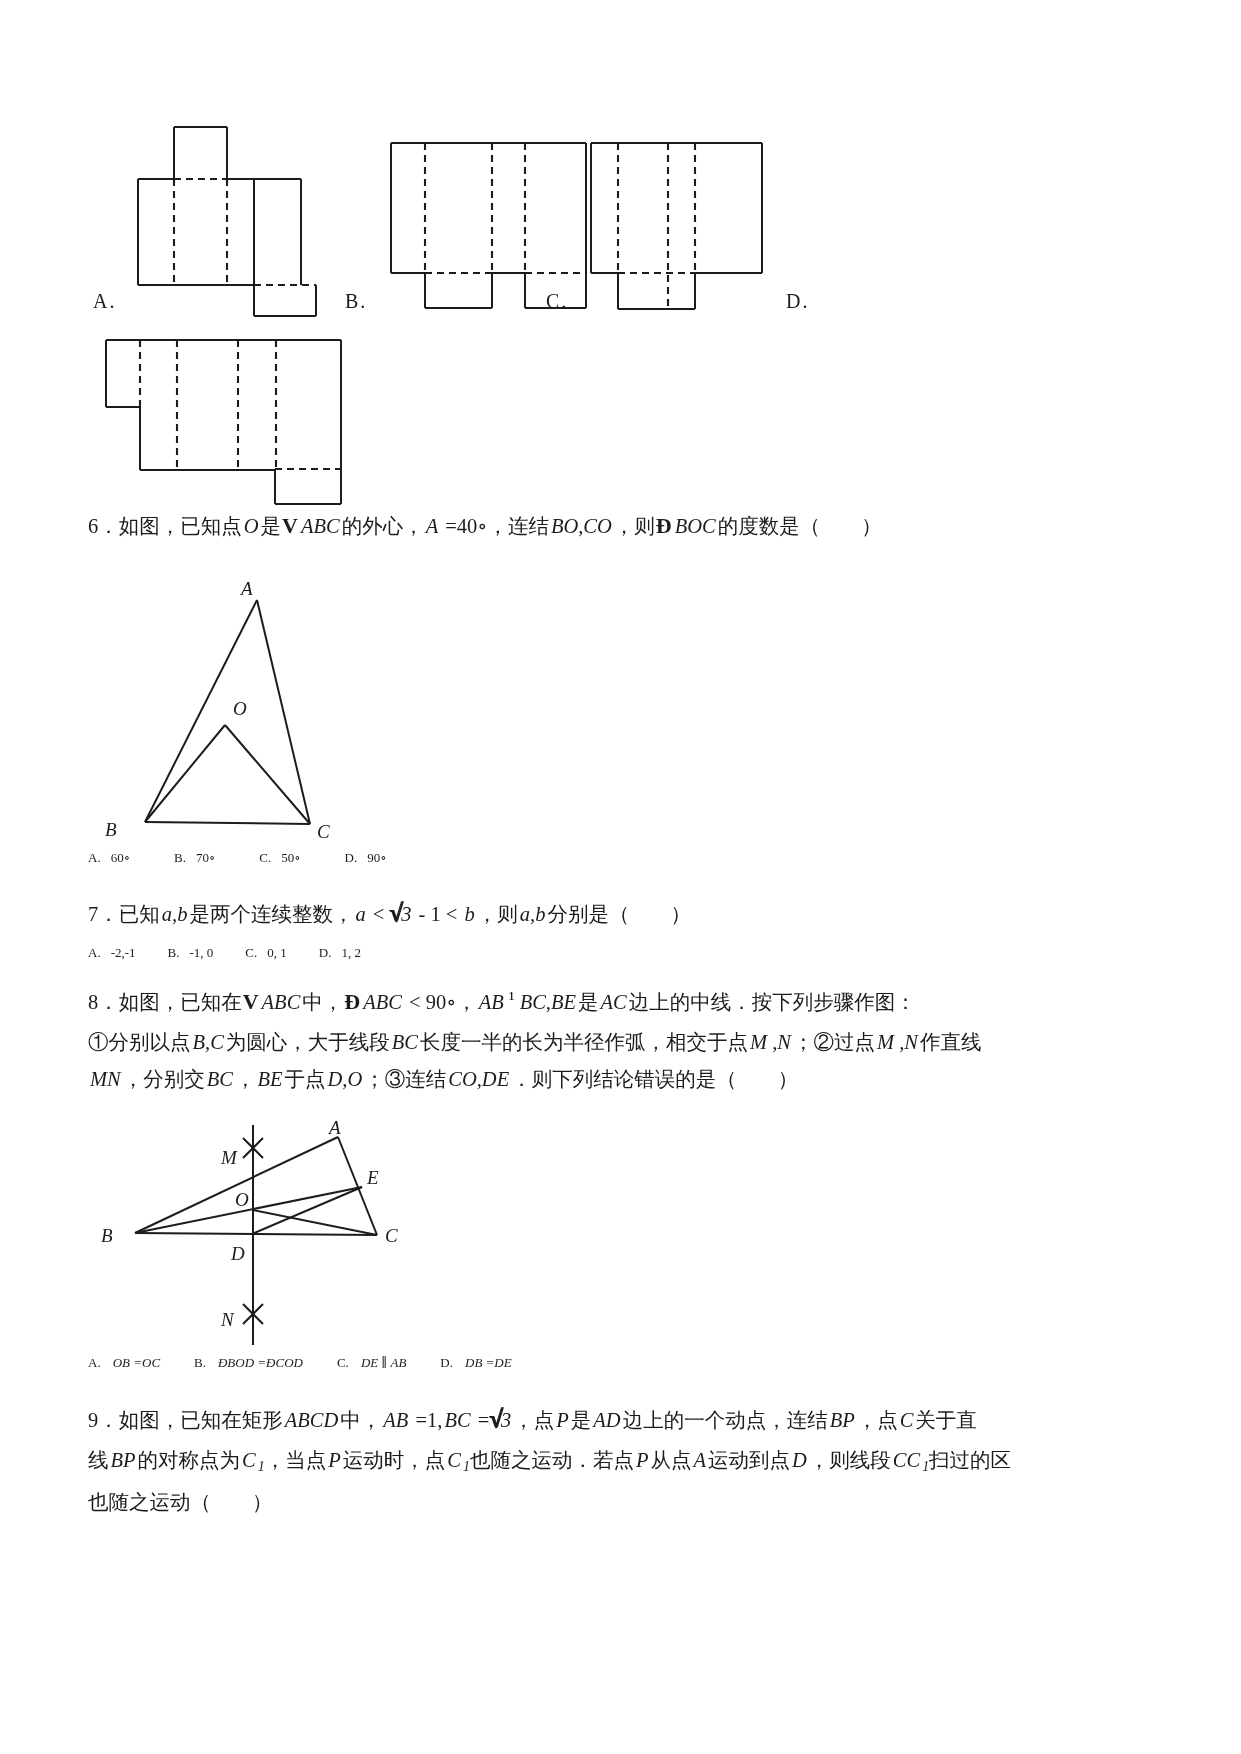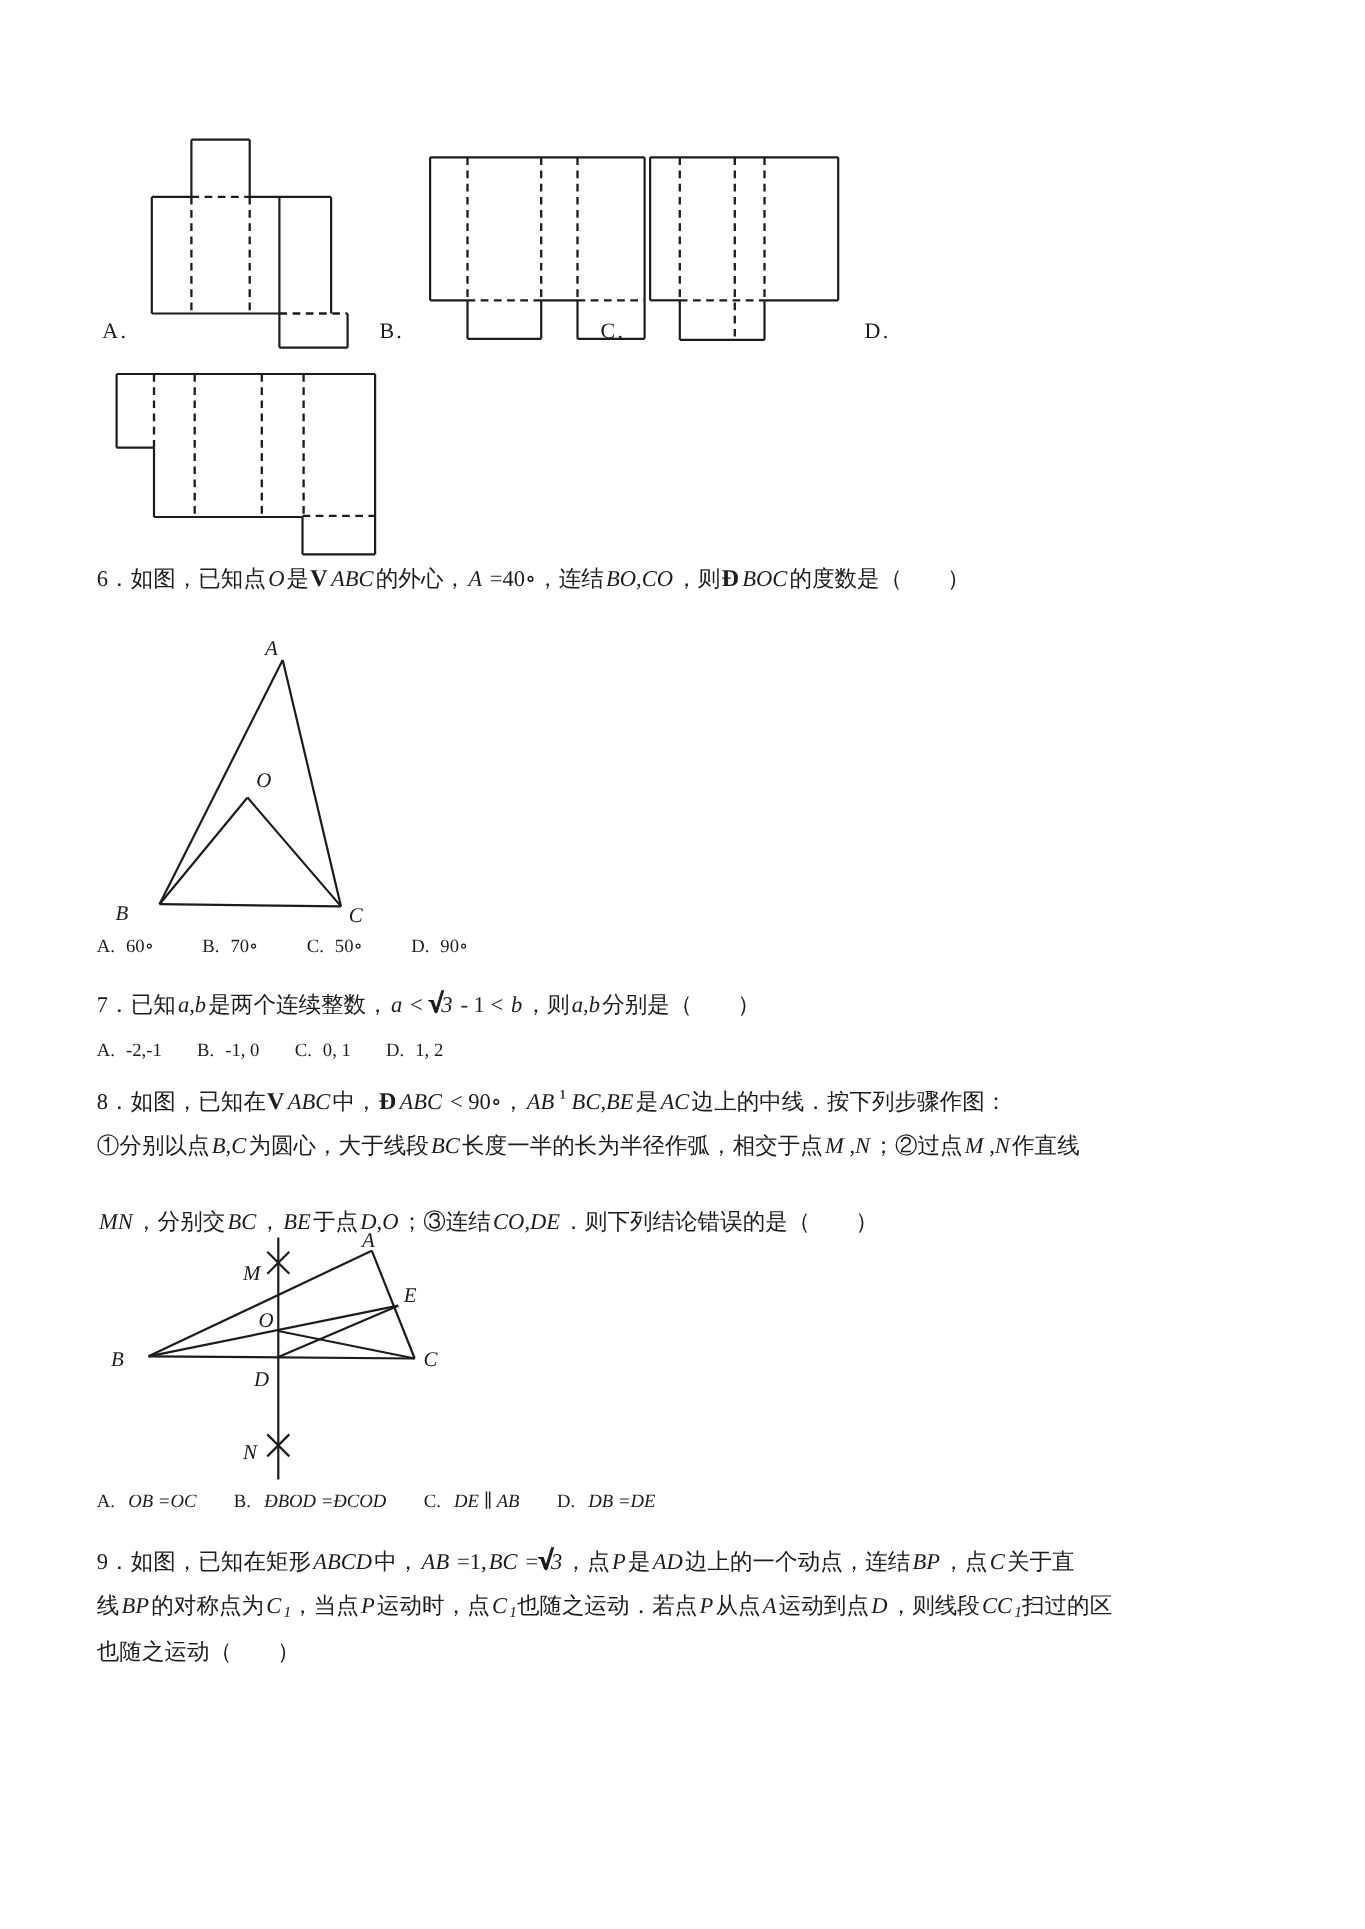--- a/index.html
+++ b/index.html
@@ -18,39 +18,39 @@
   .seg-sym{font-style:normal;font-weight:bold;font-size:1.07em;padding:0 1px;}
   .seg-sup{vertical-align:4px;font-size:0.95em;padding:0 3px;}
   .seg-sub{font-size:0.68em;vertical-align:-4px;font-style:italic;}
   .seg-root{
     font-weight:bold;font-size:1.22em;font-style:normal;
     text-shadow:0.9px 0 currentColor,-0.9px 0 currentColor,0 0.9px currentColor;
     margin-right:-4px;
   }
   .optrow{
     position:absolute;left:88px;display:flex;align-items:flex-end;
-    font-size:17px;
+    font-size:13px;
   }
   .optitem{white-space:nowrap;}
   .optlabel{font-style:normal;margin-right:10px;}
   .netlabel{
     position:absolute;font-size:20px;letter-spacing:2px;font-style:normal;
   }
   svg.fig{position:absolute;overflow:visible;}
   svg text{font-family:"Liberation Serif","DejaVu Serif",serif;font-style:italic;font-size:19px;fill:#1c1c1c;}
 </style>
 </head>
 <body>
 
 <div id="page">
     <div class="textline" style="top: 512px;"><span class="seg-cn">6．如图，已知点</span><span class="seg-m">O</span><span class="seg-cn">是</span><span class="seg-sym">V</span><span class="seg-m">ABC</span><span class="seg-cn">的外心，</span><span class="seg-m">A</span><span class="seg-r"> =40∘</span><span class="seg-cn">，连结</span><span class="seg-m">BO,CO</span><span class="seg-cn">，则</span><span class="seg-sym">Ð</span><span class="seg-m">BOC</span><span class="seg-cn">的度数是（　　）</span></div>
     <div class="textline" style="top: 899px;"><span class="seg-cn">7．已知</span><span class="seg-m">a,b</span><span class="seg-cn">是两个连续整数，</span><span class="seg-m">a</span><span class="seg-r"> &lt; </span><span class="seg-root">√</span><span class="seg-m">3</span><span class="seg-r"> - 1 &lt; </span><span class="seg-m">b</span><span class="seg-cn">，则</span><span class="seg-m">a,b</span><span class="seg-cn">分别是（　　）</span></div>
     <div class="textline" style="top: 985px;"><span class="seg-cn">8．如图，已知在</span><span class="seg-sym">V</span><span class="seg-m">ABC</span><span class="seg-cn">中，</span><span class="seg-sym">Ð</span><span class="seg-m">ABC</span><span class="seg-r"> &lt; 90∘</span><span class="seg-cn">，</span><span class="seg-m">AB</span><span class="seg-sup">¹</span><span class="seg-m">BC,BE</span><span class="seg-cn">是</span><span class="seg-m">AC</span><span class="seg-cn">边上的中线．按下列步骤作图：</span></div>
     <div class="textline" style="top: 1029px;"><span class="seg-cn">①分别以点</span><span class="seg-m">B,C</span><span class="seg-cn">为圆心，大于线段</span><span class="seg-m">BC</span><span class="seg-cn">长度一半的长为半径作弧，相交于点</span><span class="seg-m">M ,N</span><span class="seg-cn">；②过点</span><span class="seg-m">M ,N</span><span class="seg-cn">作直线</span></div>
-    <div class="textline" style="top: 1098px;"><span class="seg-m">MN</span><span class="seg-cn">，分别交</span><span class="seg-m">BC</span><span class="seg-cn">，</span><span class="seg-m">BE</span><span class="seg-cn">于点</span><span class="seg-m">D,O</span><span class="seg-cn">；③连结</span><span class="seg-m">CO,DE</span><span class="seg-cn">．则下列结论错误的是（　　）</span></div>
+    <div class="textline" style="top: 1066px;"><span class="seg-m">MN</span><span class="seg-cn">，分别交</span><span class="seg-m">BC</span><span class="seg-cn">，</span><span class="seg-m">BE</span><span class="seg-cn">于点</span><span class="seg-m">D,O</span><span class="seg-cn">；③连结</span><span class="seg-m">CO,DE</span><span class="seg-cn">．则下列结论错误的是（　　）</span></div>
     <div class="textline" style="top: 1405px;"><span class="seg-cn">9．如图，已知在矩形</span><span class="seg-m">ABCD</span><span class="seg-cn">中，</span><span class="seg-m">AB</span><span class="seg-r"> =1,</span><span class="seg-m">BC</span><span class="seg-r"> =</span><span class="seg-root">√</span><span class="seg-m">3</span><span class="seg-cn">，点</span><span class="seg-m">P</span><span class="seg-cn">是</span><span class="seg-m">AD</span><span class="seg-cn">边上的一个动点，连结</span><span class="seg-m">BP</span><span class="seg-cn">，点</span><span class="seg-m">C</span><span class="seg-cn">关于直</span></div>
     <div class="textline" style="top: 1447px;"><span class="seg-cn">线</span><span class="seg-m">BP</span><span class="seg-cn">的对称点为</span><span class="seg-m">C</span><span class="seg-sub">1</span><span class="seg-cn">，当点</span><span class="seg-m">P</span><span class="seg-cn">运动时，点</span><span class="seg-m">C</span><span class="seg-sub">1</span><span class="seg-cn">也随之运动．若点</span><span class="seg-m">P</span><span class="seg-cn">从点</span><span class="seg-m">A</span><span class="seg-cn">运动到点</span><span class="seg-m">D</span><span class="seg-cn">，则线段</span><span class="seg-m">CC</span><span class="seg-sub">1</span><span class="seg-cn">扫过的区</span></div>
     <div class="textline" style="top: 1489px;"><span class="seg-cn">也随之运动（　　）</span></div>
     <div class="optrow" style="top: 850px; gap: 44px;">
       <div class="optitem"><span class="optlabel">A.</span><span class="seg-r">60∘</span></div>
       <div class="optitem"><span class="optlabel">B.</span><span class="seg-r">70∘</span></div>
       <div class="optitem"><span class="optlabel">C.</span><span class="seg-r">50∘</span></div>
       <div class="optitem"><span class="optlabel">D.</span><span class="seg-r">90∘</span></div>
     </div>
     <div class="optrow" style="top: 945px; gap: 32px;">

